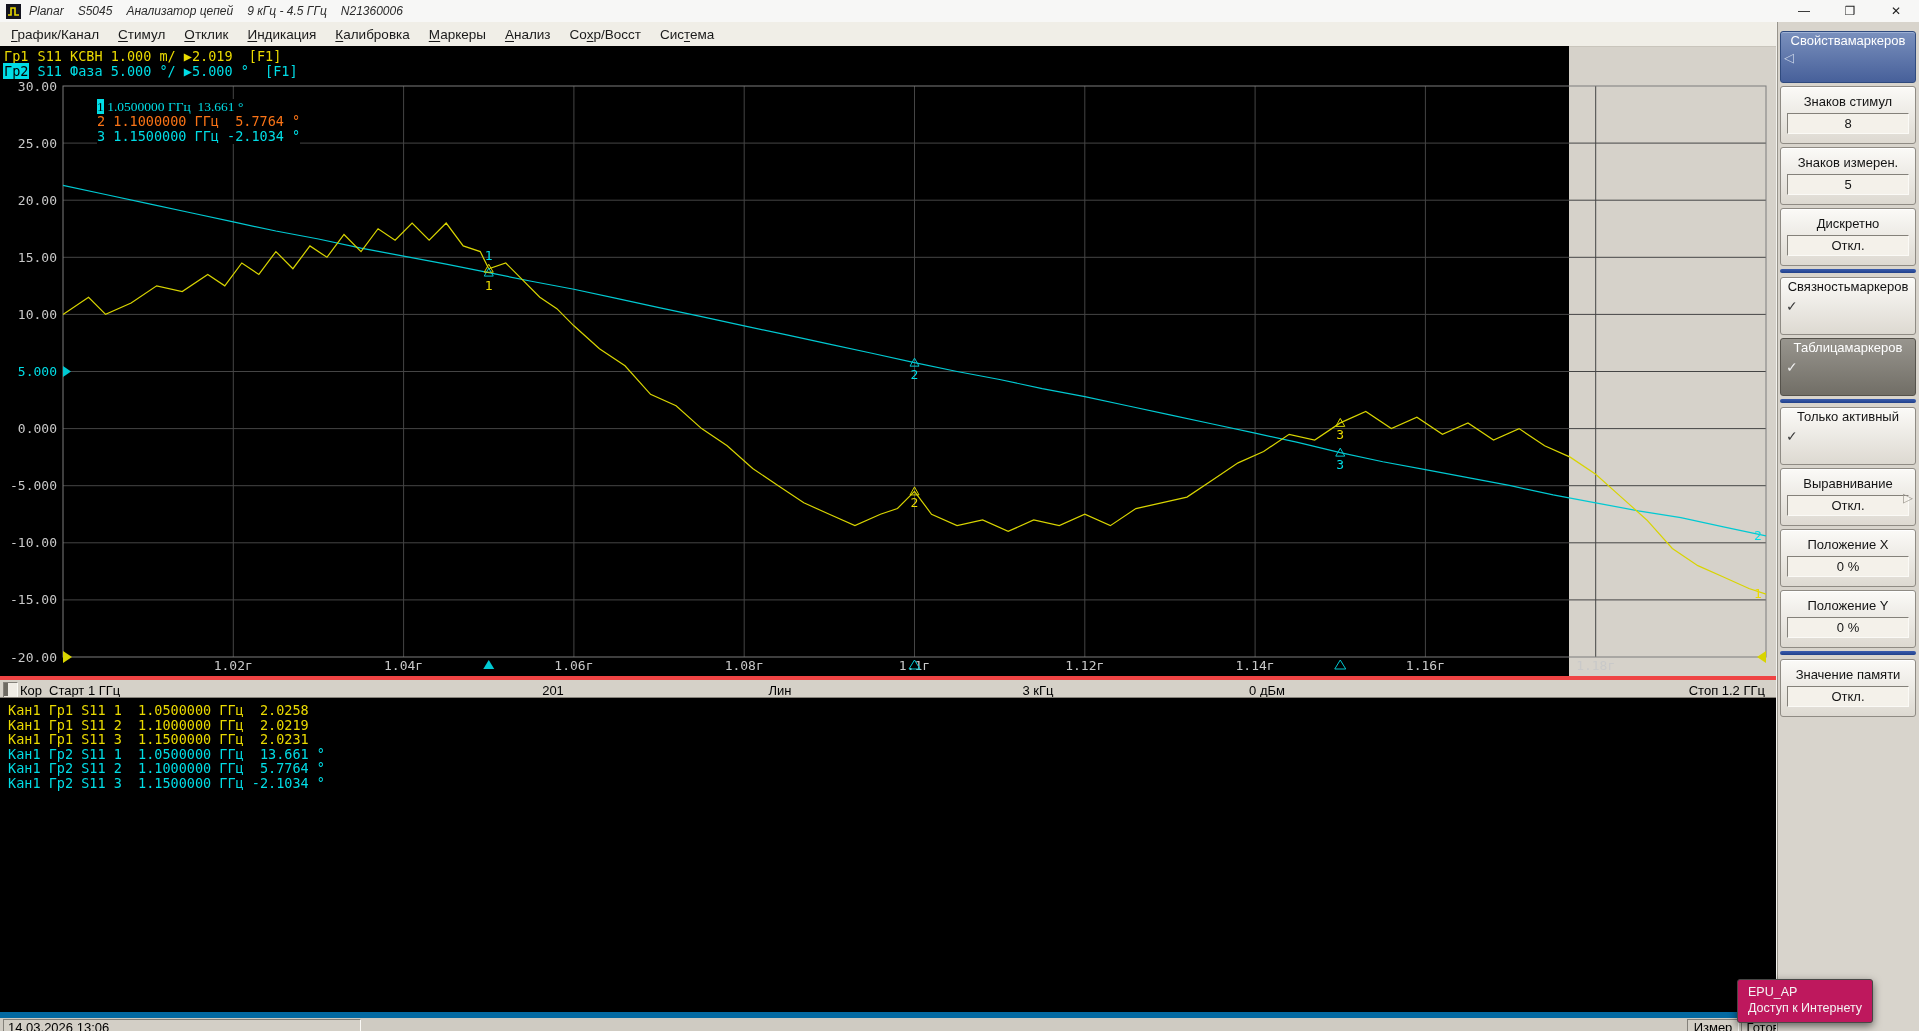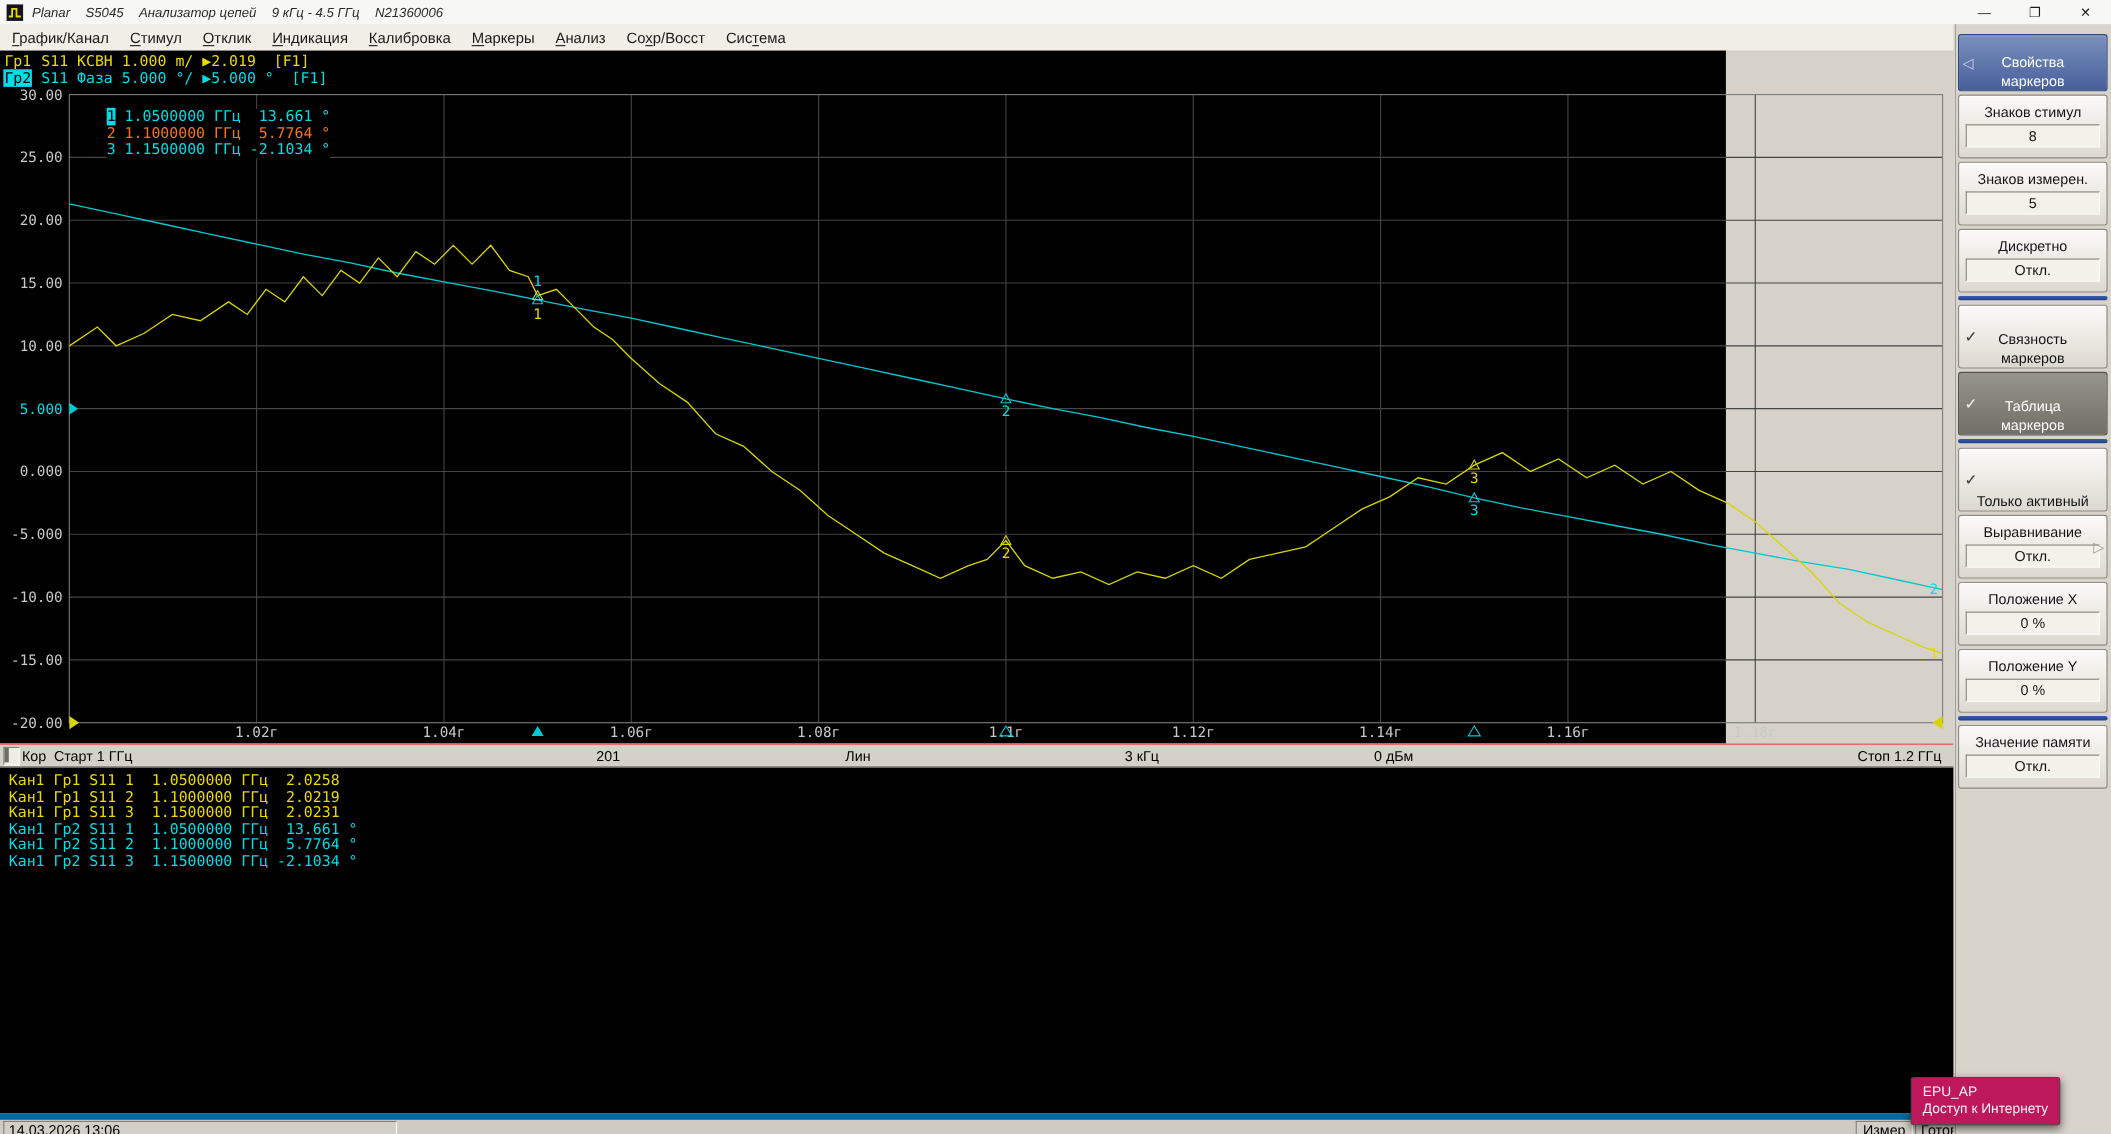--- a/index.html
+++ b/index.html
@@ -26,21 +26,21 @@
   .legend-line{position:absolute;left:3px;font:13.5px "DejaVu Sans Mono",monospace;white-space:pre;}
   .legend-line .tid{padding:0 1px;}
   .legend-line .tid.active{color:#000;}
   .plot-mk-table{position:absolute;left:97px;top:53px;font:13.5px "DejaVu Sans Mono",monospace;
     line-height:15px;white-space:pre;background:#000;}
   .plot-mk-table .mk-active{color:#000;}
   svg text{font-family:"DejaVu Sans Mono",monospace;}
   .tick{font-size:13px;}
   
   .stim-row{position:absolute;left:0;top:676px;width:1776px;height:21px;background:#d5d1c8;
-    font-size:13px;color:#000;border-top:1px solid #ef4444;}
+    font-size:13px;color:#000;border-top:4px solid #ef4444;}
   .stim-row .f{position:absolute;top:3px;white-space:pre;}
   .sweep-box{position:absolute;left:3px;top:2px;width:13px;height:15px;background:#efece5;
     border:1px solid;border-color:#84817a #fbfaf6 #fbfaf6 #84817a;}
   .sweep-box i{display:block;width:4px;height:13px;background:#6e6b63;}
   
   .lower-panel{position:absolute;left:0;top:697px;width:1776px;height:315px;background:#000;
     border-top:1px solid #86827a;}
   .lower-panel .row{font:13.5px "DejaVu Sans Mono",monospace;line-height:14.6px;white-space:pre;margin-left:8px;}
   .lower-panel .rows{padding-top:5px;}
   
@@ -54,21 +54,21 @@
   
   .sidebar{position:absolute;left:1776px;top:22px;width:143px;height:1009px;background:#d8d4cc;
     box-shadow:inset 1px 0 0 #f2f1ed,inset 2px 0 0 #97938a;}
   .sb-col{position:absolute;left:4px;top:9px;width:136px;}
   .sb-btn{position:relative;border:1px solid #8f8b84;border-radius:3px;margin-bottom:3px;
     background:linear-gradient(#fbfaf7,#ddd9d1);color:#141414;font-size:13px;text-align:center;
     box-shadow:inset 0 1px 0 #fff;}
   .sb-btn .lines{padding-top:6px;line-height:17px;}
   .sb-btn.h50{height:50px;}
   .sb-btn.h56{height:56px;}
-  .sb-btn.center .lines{padding-top:0;display:flex;height:100%;flex-direction:column;justify-content:flex-end;}
+  .sb-btn.center .lines{padding-top:0;display:flex;height:100%;justify-content:center;}
   .sb-btn.header{background:linear-gradient(#7a90bd,#47609a);border-color:#2f4a7e;color:#fff;
     box-shadow:inset 0 1px 0 #9db0d4;}
   .sb-btn.dark{background:linear-gradient(#98958e,#716e66);border-color:#55524b;color:#fff;box-shadow:none;}
   .sb-val{margin:3px auto 0;width:120px;height:19px;background:#f4f1ea;border:1px solid;
     border-color:#84817a #fbfaf6 #fbfaf6 #84817a;font-size:13px;display:flex;align-items:center;justify-content:center;}
   .sb-check{position:absolute;left:5px;top:50%;transform:translateY(-50%);font-size:14px;color:#3a3a3a;}
   .sb-btn.dark .sb-check{color:#f0f0f0;}
   .sb-chev-l{position:absolute;left:3px;top:50%;transform:translateY(-50%);font-size:13px;color:#c7d2e6;}
   .sb-chev-r{position:absolute;right:2px;top:50%;transform:translateY(-50%);font-size:13px;color:#a09c94;}
   .sb-sep{height:4px;margin:1px 0 4px;background:linear-gradient(#3a5cae,#20408a);border-radius:2px;}
@@ -171,21 +171,21 @@
       <polygon points="910.0000000000009,448.91000000000554 919.0000000000009,448.91000000000554 914.5000000000009,440.91000000000554" fill="none" stroke="#d8d400" stroke-width="1"></polygon>
       <text x="914.5000000000009" y="332.633512" fill="#00dde6" text-anchor="middle" class="tick">2</text>
       <text x="914.5000000000009" y="461.41000000000554" fill="#eada00" text-anchor="middle" class="tick">2</text>
       <polygon points="909.0000000000009,623 920.0000000000009,623 914.5000000000009,614" fill="none" stroke="#00c9d2"></polygon>
       <polygon points="1335.7499999999995,410.12082799999996 1344.7499999999995,410.12082799999996 1340.2499999999995,402.12082799999996" fill="none" stroke="#00c9d2" stroke-width="1"></polygon>
       <polygon points="1335.7499999999995,380.3900000000131 1344.7499999999995,380.3900000000131 1340.2499999999995,372.3900000000131" fill="none" stroke="#d8d400" stroke-width="1"></polygon>
       <text x="1340.2499999999995" y="422.62082799999996" fill="#00dde6" text-anchor="middle" class="tick">3</text>
       <text x="1340.2499999999995" y="392.8900000000131" fill="#eada00" text-anchor="middle" class="tick">3</text>
       <polygon points="1334.7499999999995,623 1345.7499999999995,623 1340.2499999999995,614" fill="none" stroke="#00c9d2"></polygon>
     </svg>
-  <div class="plot-mk-table" id="plotMkTable"><div style="color: rgb(0, 221, 230);"><span class="mk-active" style="background: rgb(0, 221, 230);">1</span><span> 1.0500000 ГГц  13.661 °</span></div><div style="color: #f97316;"><span>2</span><span> 1.1000000 ГГц  5.7764 °</span></div><div style="color: rgb(0, 221, 230);"><span>3</span><span> 1.1500000 ГГц -2.1034 °</span></div></div>
+  <div class="plot-mk-table" id="plotMkTable"><div style="color: rgb(0, 221, 230); font-family: Liberation Serif, serif;"><span class="mk-active" style="background: rgb(0, 221, 230);">1</span><span> 1.0500000 ГГц  13.661 °</span></div><div style="color: #f97316;"><span>2</span><span> 1.1000000 ГГц  5.7764 °</span></div><div style="color: rgb(0, 221, 230);"><span>3</span><span> 1.1500000 ГГц -2.1034 °</span></div></div>
 </div>
 
 <div class="stim-row">
   <span class="sweep-box">
       <i></i>
     </span>
   <span class="f" style="left:20px">Кор</span>
   <span class="f" style="left:49px">Старт 1 ГГц</span>
   <span class="f" style="left:553px;transform:translateX(-50%)">201</span>
   <span class="f" style="left:780px;transform:translateX(-50%)">Лин</span>

